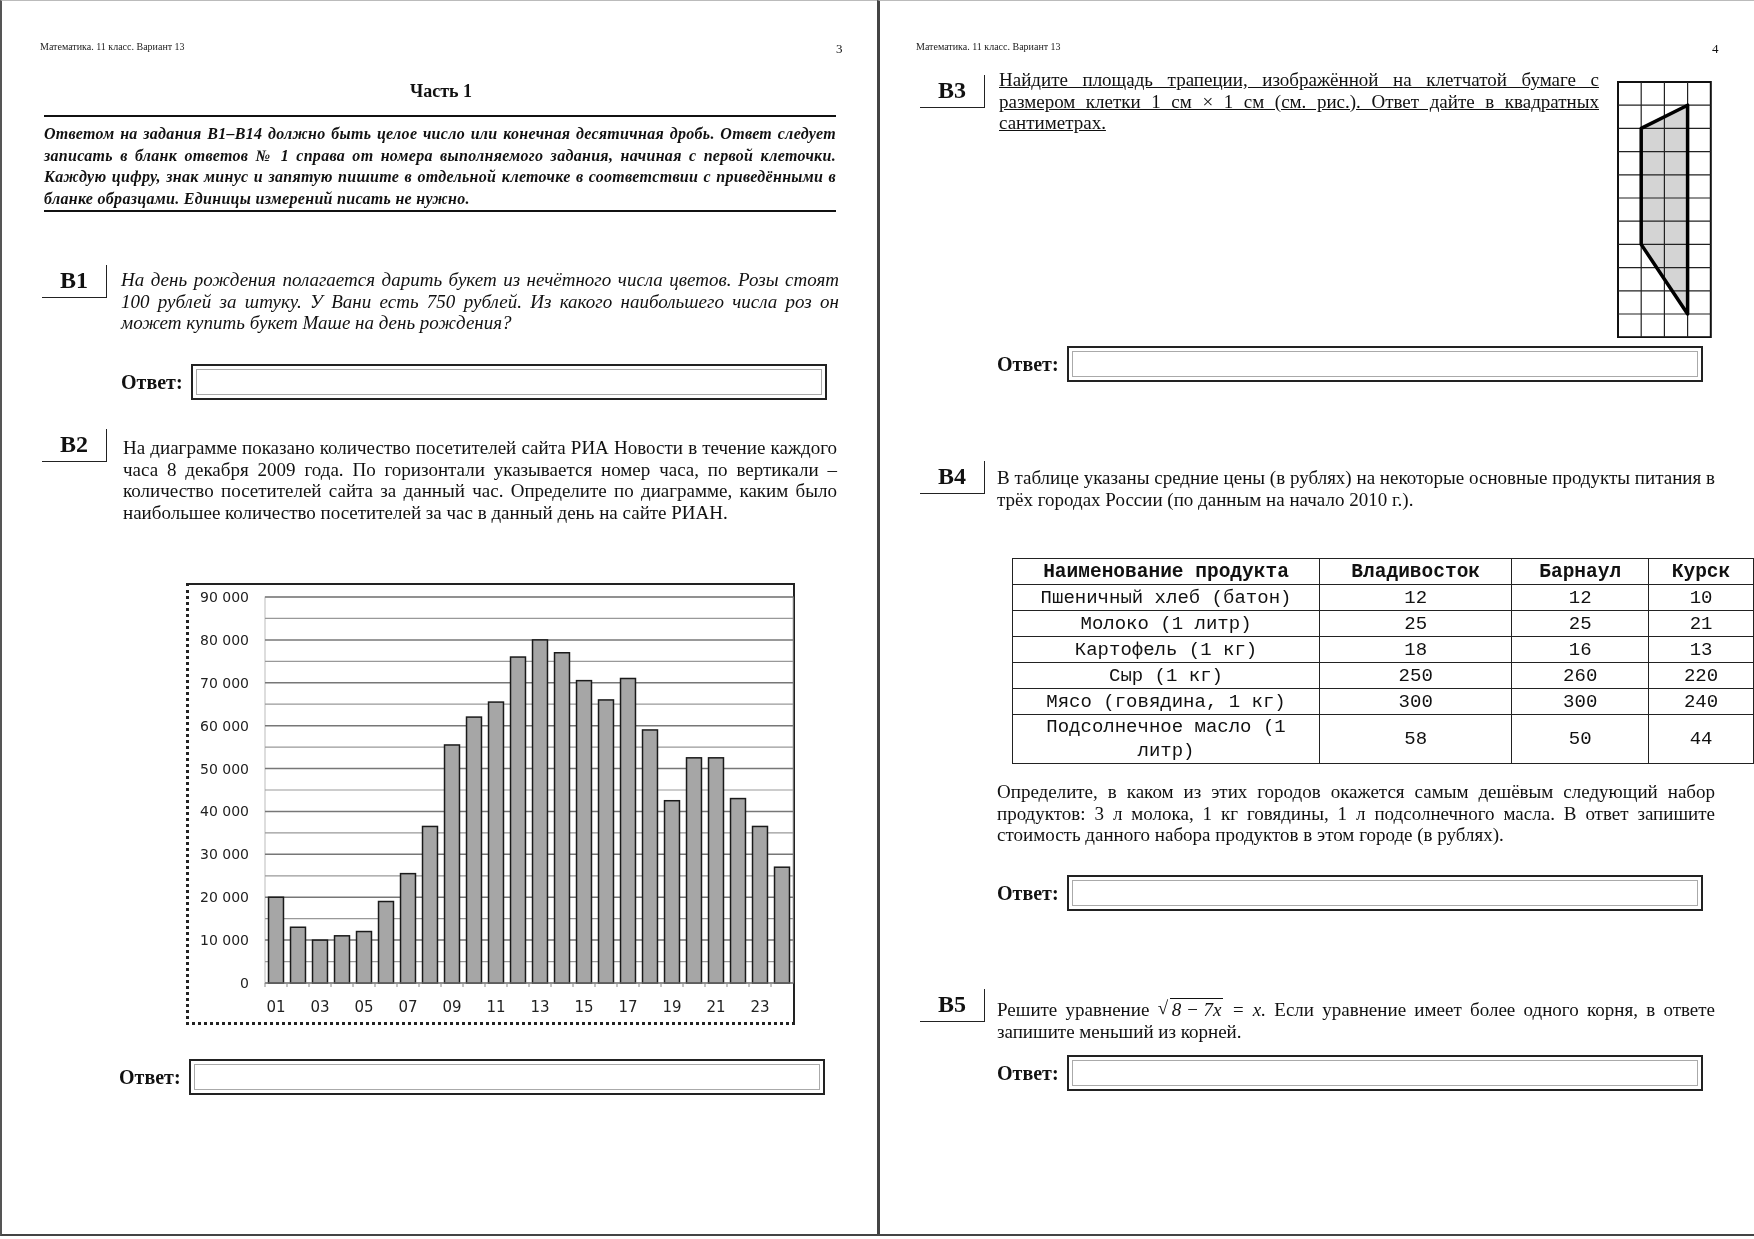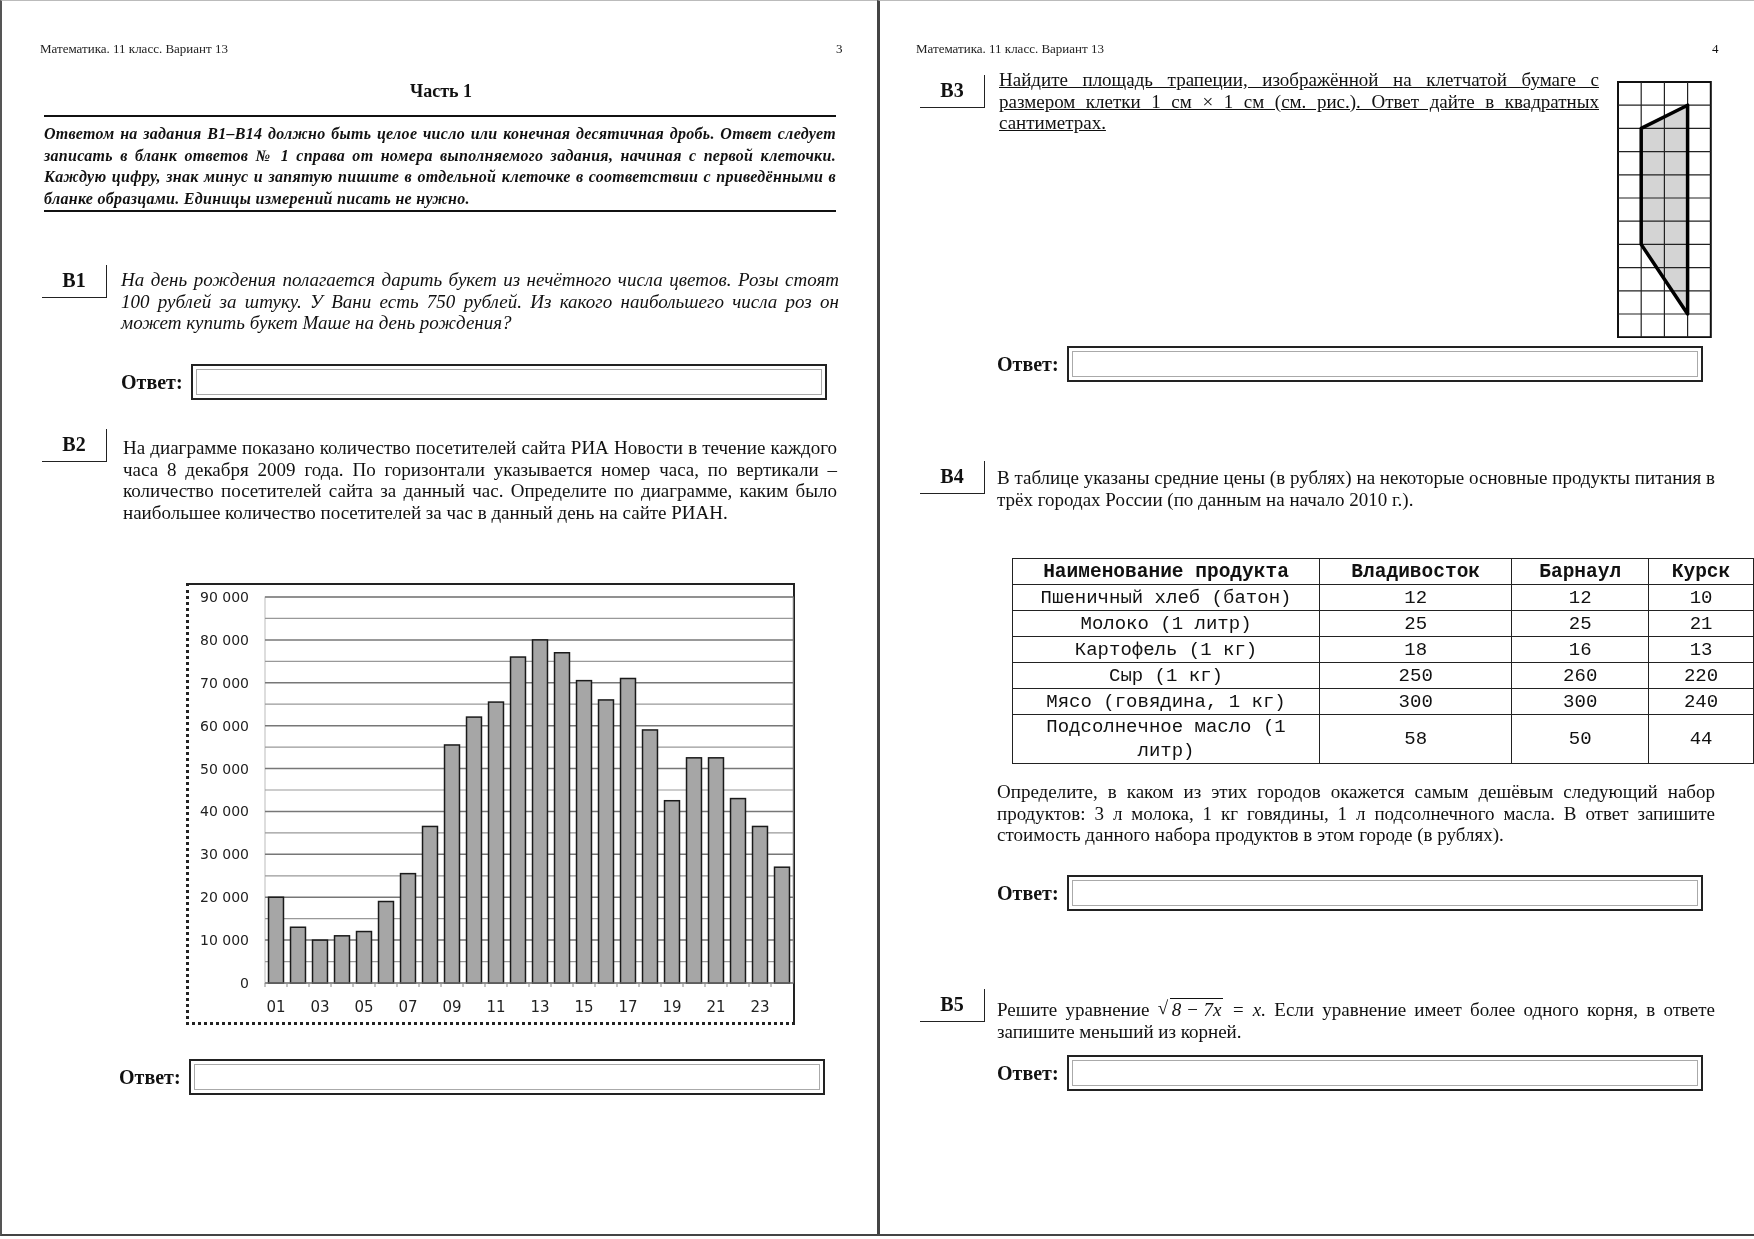--- a/index.html
+++ b/index.html
@@ -1,28 +1,28 @@
 <!DOCTYPE html>
 <html><head>
 <meta charset="utf-8">
 <style>
   html, body { margin:0; padding:0; background:#ffffff; }
   body { width:1754px; height:1239px; position:relative; overflow:hidden;
          font-family:"DejaVu Serif","Liberation Serif",serif; color:#111; }
   .page { position:absolute; top:0; height:1236px; background:#fff; box-sizing:border-box; }
   .page-left { left:0; width:878px; border-left:2px solid #555; border-bottom:2px solid #444; border-top:1px solid #bbb; }
   .page-right { left:877px; width:877px; border-left:3px solid #444; border-bottom:2px solid #444; border-top:1px solid #bbb; }
-  .running-head { position:absolute; top:40px; font-size:13px; font-family:"Liberation Serif","DejaVu Serif",serif; color:#222; }
+  .running-head { position:absolute; top:40px; font-size:10px; font-family:"Liberation Serif","DejaVu Serif",serif; color:#222; }
   .page-num { position:absolute; top:40px; font-size:13px; font-family:"Liberation Serif",serif; }
   .part-title { position:absolute; left:0; width:878px; top:80px; text-align:center; font-weight:bold; font-size:18px; font-family:"Liberation Serif",serif; }
   .instr { position:absolute; left:42px; width:792px; top:114px; border-top:2px solid #111; border-bottom:2px solid #111;
            font-style:italic; font-weight:bold; font-size:16px; line-height:21.5px; text-align:justify; text-align-last:left;
            padding:6px 0 1px 0; font-family:"Liberation Serif",serif; letter-spacing:0.3px; }
   .task-marker { position:absolute; width:64px; height:32px; border-right:1.5px solid #222; border-bottom:1.5px solid #222;
-                 text-align:center; font-weight:bold; font-size:20px; line-height:30px; font-family:"Liberation Serif",serif; }
+                 text-align:center; font-weight:bold; font-size:24px; line-height:30px; font-family:"Liberation Serif",serif; }
   .task-text { position:absolute; font-size:19px; line-height:21.5px; text-align:justify; font-family:"Liberation Serif",serif; }
   .answer-row { position:absolute; display:flex; align-items:center; }
   .answer-label { font-weight:bold; font-size:20px; font-family:"Liberation Serif",serif; margin-right:8px; }
   .answer-box { height:36px; border:2px solid #222; box-sizing:border-box; padding:3px; background:#fff; }
   .answer-box .inner { width:100%; height:100%; border:1px solid #aaa; box-sizing:border-box; }
   
   .chart-frame { position:absolute; left:184px; top:582px; width:609px; height:442px; border:2px solid #222; border-left:3px dotted #222; border-bottom:3px dotted #222; box-sizing:border-box; background:#fff; }
   .chart-svg { position:absolute; left:0; top:0; }
   .ytick { font-family:"DejaVu Sans","Liberation Sans",sans-serif; font-size:14px; fill:#222; }
   .xtick { font-family:"DejaVu Sans","Liberation Sans",sans-serif; font-size:15px; fill:#222; }

